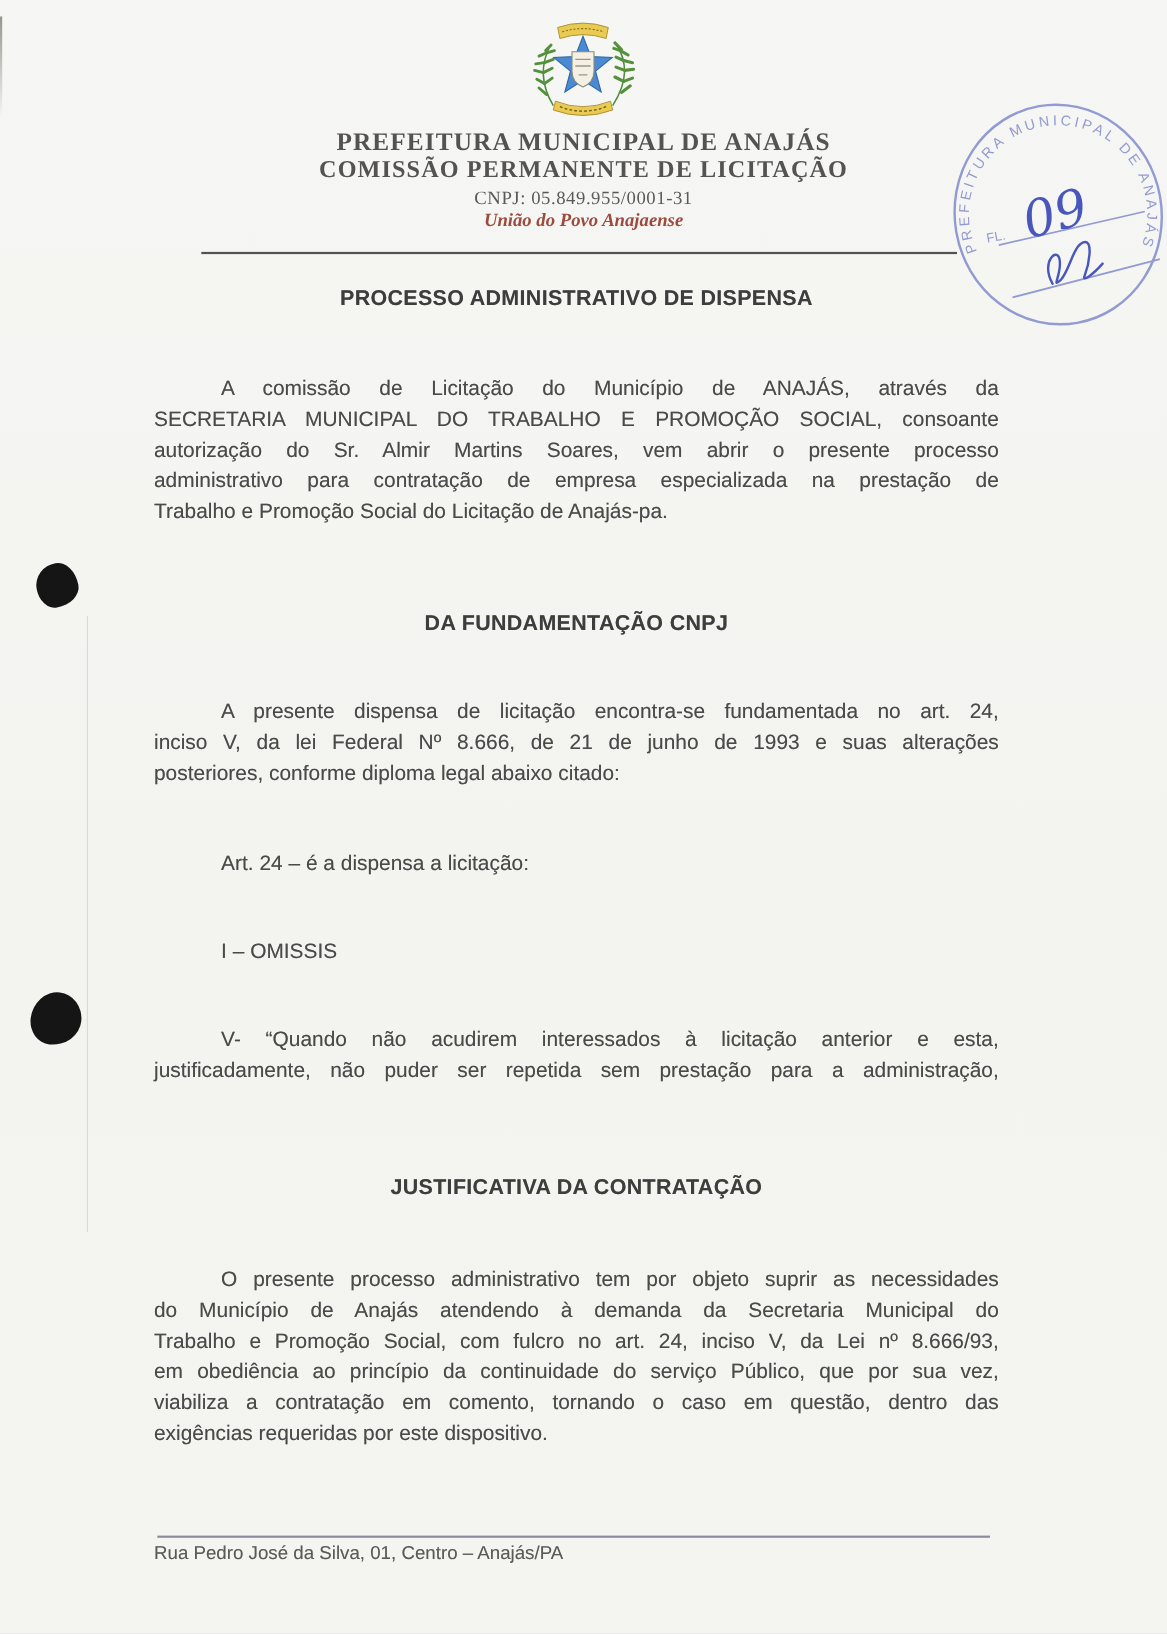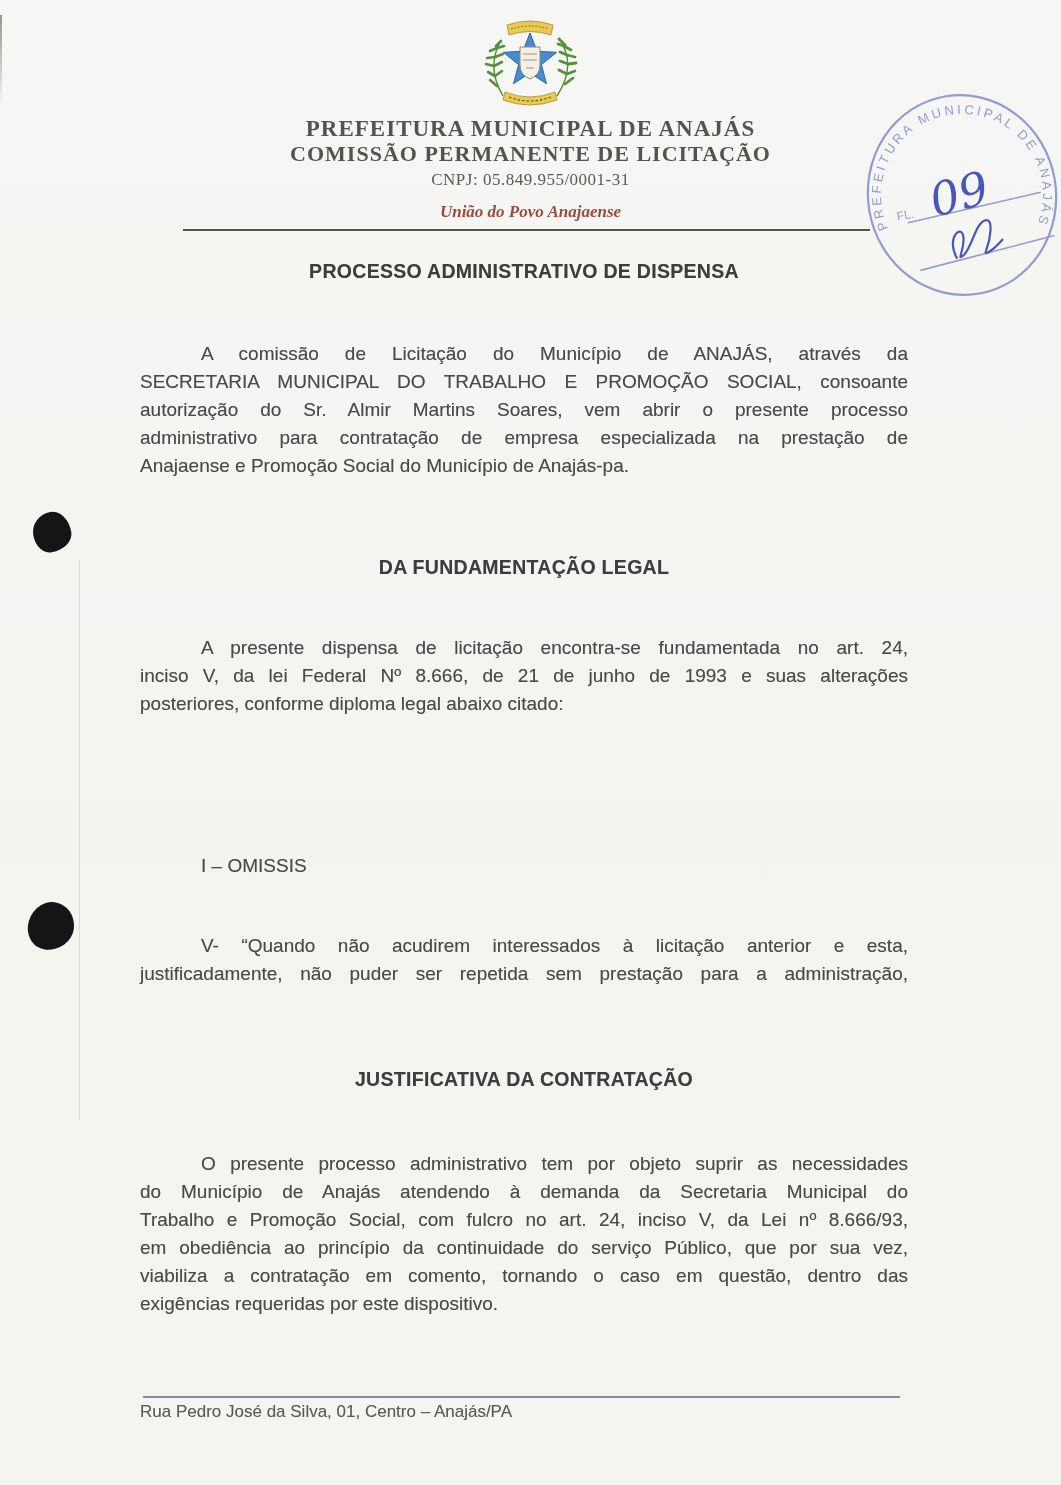--- a/index.html
+++ b/index.html
@@ -6,21 +6,21 @@
   #page{
     position:relative;width:1061px;height:1485px;overflow:hidden;
     background:linear-gradient(180deg,#f6f7f4 0%,#f3f4f0 55%,#f4f5f1 100%);
     font-family:"Liberation Sans",sans-serif;color:#484848;
   }
   
   .hdr{position:absolute;left:0;width:100%;text-align:center;font-family:"Liberation Serif",serif;}
   #org{top:116px;font-size:23px;font-weight:bold;letter-spacing:1px;color:#55534f;}
   #comm{top:141px;font-size:22px;font-weight:bold;letter-spacing:1px;color:#55534f;}
   #cnpj{top:170px;font-size:17px;color:#5b5955;letter-spacing:.5px;}
-  #motto{top:190px;font-size:17px;font-weight:bold;font-style:italic;color:#9d4a3e;margin-top:12px;}
+  #motto{top:190px;font-size:17px;font-weight:bold;font-style:italic;color:#9d4a3e;}
   #hdr-rule{position:absolute;left:183px;top:229px;width:687px;height:2px;background:#52524f;}
   
   #emblem{position:absolute;left:477px;top:14px;}
   
   #stamp{position:absolute;left:858px;top:88px;opacity:.92;}
   
   .para{position:absolute;left:140px;width:768px;font-size:19px;line-height:28px;
         color:#4a4a4a;text-shadow:0 0 .5px rgba(74,74,74,.45);}
   .jline{text-align:justify;text-align-last:justify;white-space:normal;}
   .jline.last{text-align-last:left;}
@@ -101,31 +101,32 @@
     </g>
   </svg>
 
   <div class="heading" style="top:260px">PROCESSO ADMINISTRATIVO DE DISPENSA</div>
 
   <div class="para" style="top:340px">
       <div class="jline first">A comissão de Licitação do Município de ANAJÁS, através da</div>
       <div class="jline">SECRETARIA MUNICIPAL DO TRABALHO E PROMOÇÃO SOCIAL, consoante</div>
       <div class="jline">autorização do Sr. Almir Martins Soares, vem abrir o presente processo</div>
       <div class="jline">administrativo para contratação de empresa especializada na prestação de</div>
-      <div class="jline last">Anajaense e Promoção Social do Município de Anajás-pa.</div>
+      <div class="jline last">Trabalho e Promoção Social do Licitação de Anajás-pa.</div>
     </div>
 
-  <div class="heading" style="top:556px">DA FUNDAMENTAÇÃO LEGAL</div>
+  <div class="heading" style="top:556px">DA FUNDAMENTAÇÃO CNPJ</div>
 
   <div class="para" style="top:634px">
       <div class="jline first">A presente dispensa de licitação encontra-se fundamentada no art. 24,</div>
       <div class="jline">inciso V, da lei Federal Nº 8.666, de 21 de junho de 1993 e suas alterações</div>
       <div class="jline last">posteriores, conforme diploma legal abaixo citado:</div>
     </div>
 
+  <div class="para single" style="top:772px">Art. 24 – é a dispensa a licitação:</div>
 
   <div class="para single" style="top:852px">I – OMISSIS</div>
 
   <div class="para" style="top:932px">
       <div class="jline first">V- “Quando não acudirem interessados à licitação anterior e esta,</div>
       <div class="jline">justificadamente, não puder ser repetida sem prestação para a administração,</div>
     </div>
 
   <div class="heading" style="top:1068px">JUSTIFICATIVA DA CONTRATAÇÃO</div>
 

